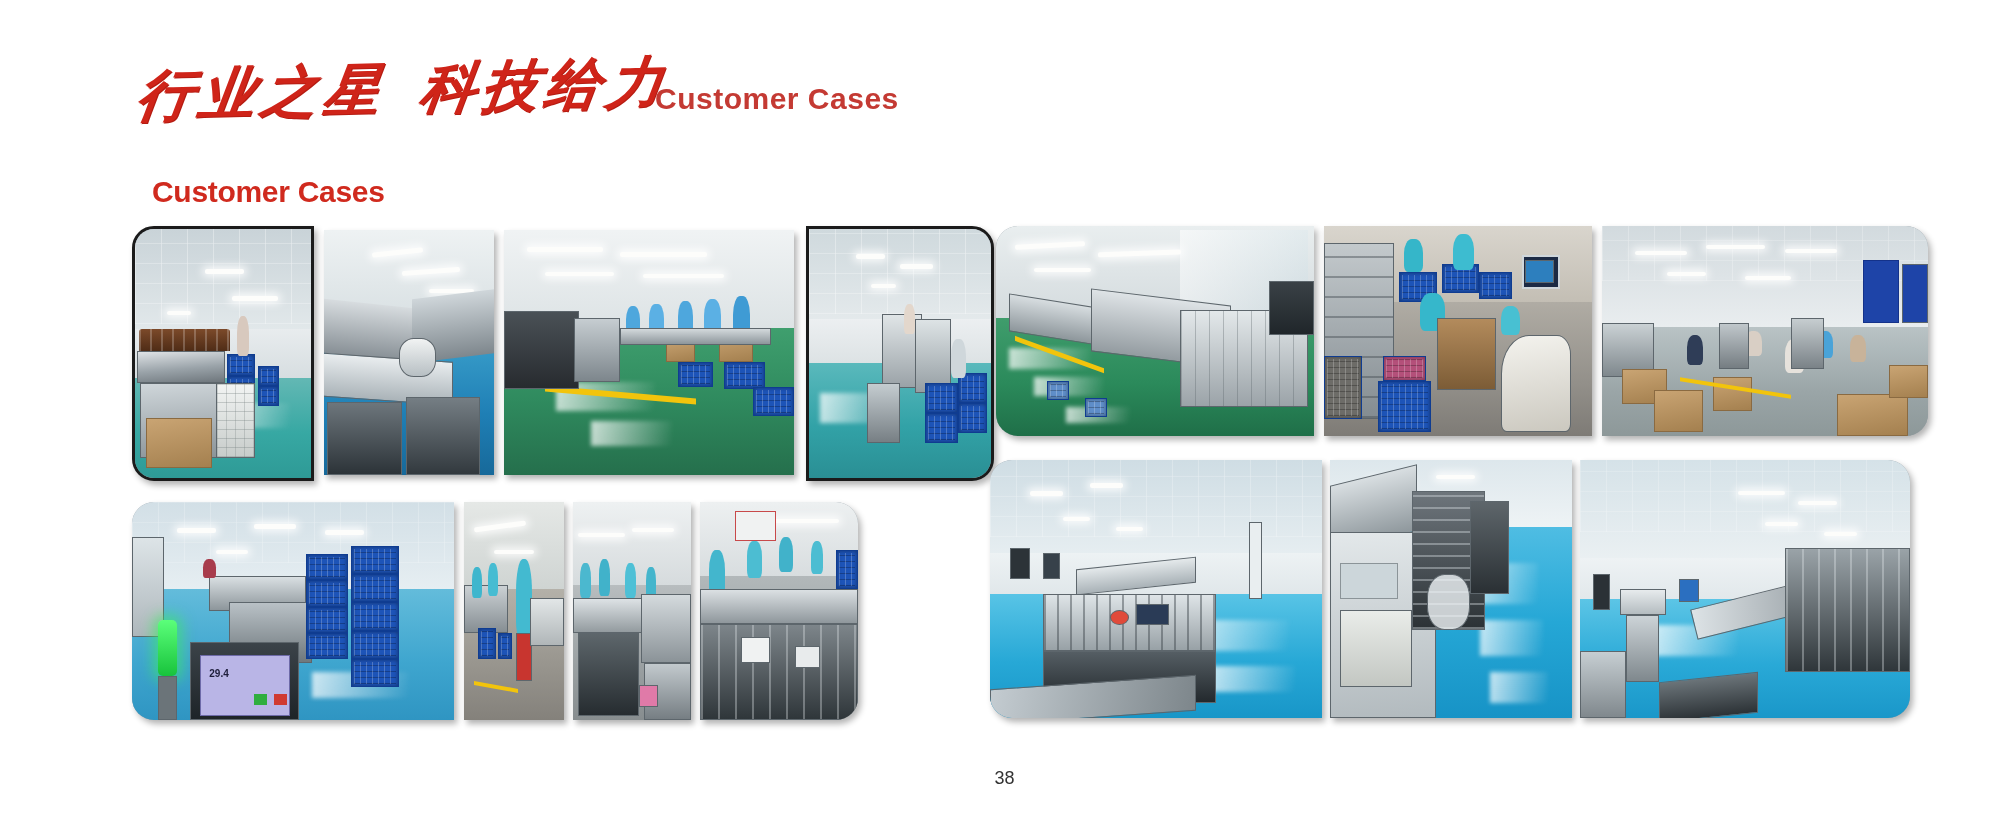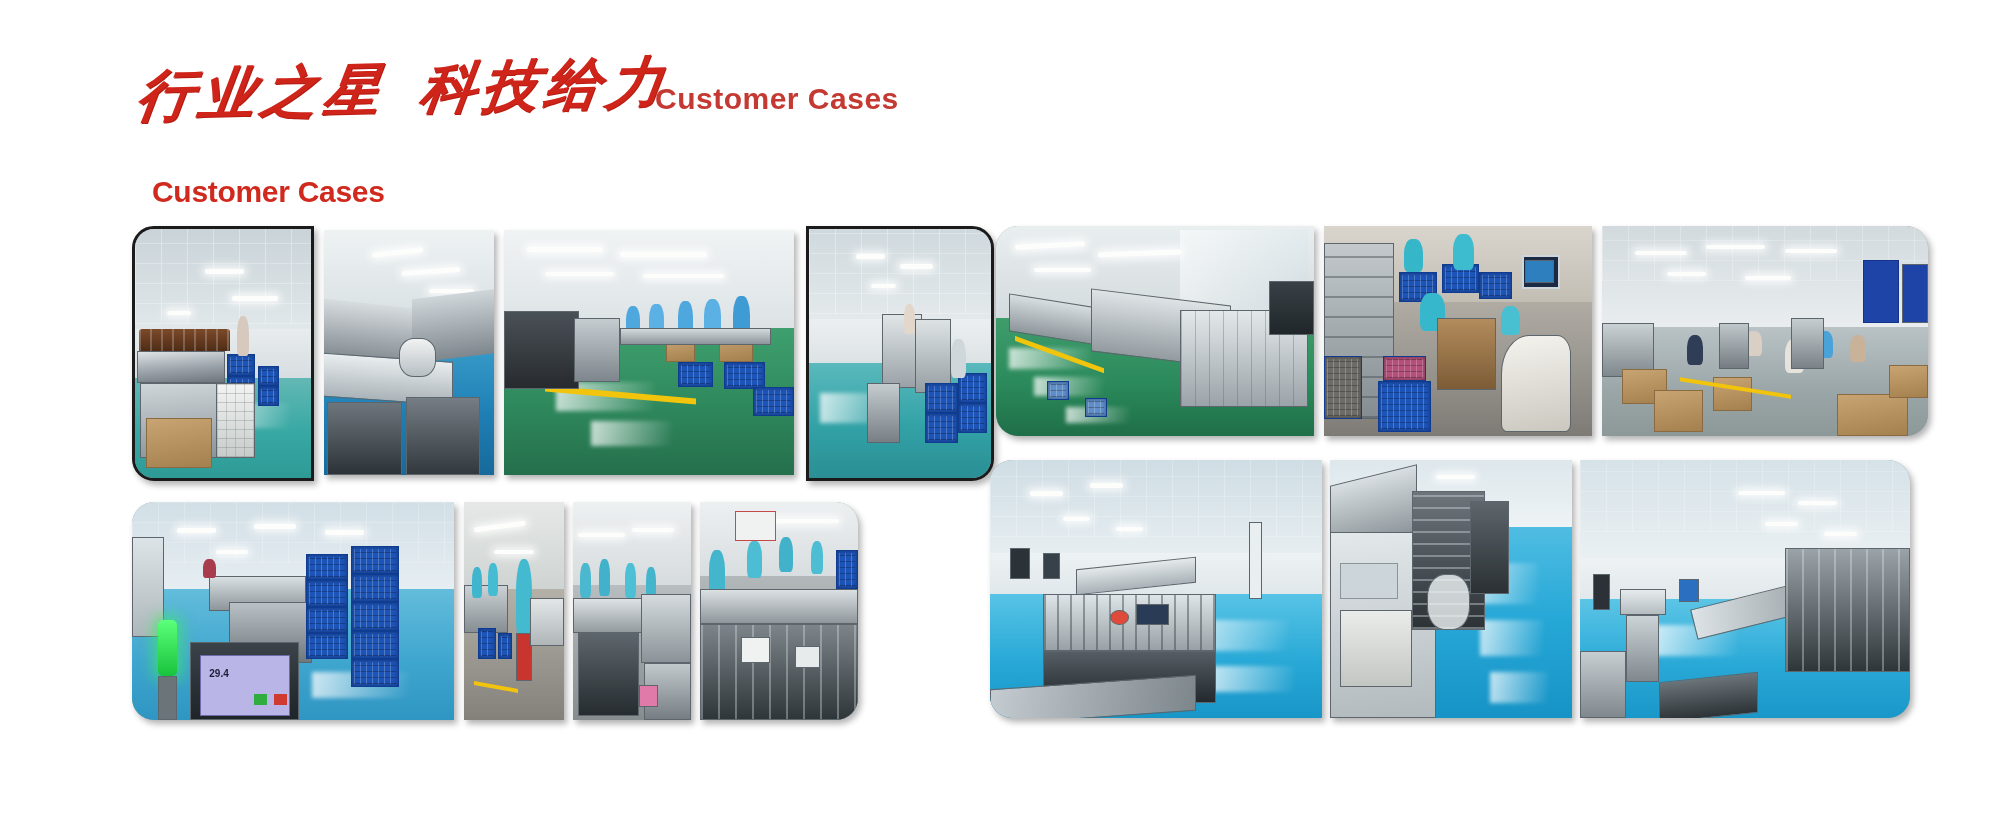--- a/index.html
+++ b/index.html
@@ -454,13 +454,14 @@
         <div class="mach" style="left:62%;top:34%;width:38%;height:48%;background:linear-gradient(180deg,#78818700,#2d3337);"></div>
         <div class="mach" style="left:62%;top:34%;width:38%;height:48%;background:linear-gradient(180deg,#9aa3a8,#2f363a);"></div>
         <div class="mach" style="left:62%;top:34%;width:38%;height:48%;background-image:
             repeating-linear-gradient(90deg,rgba(228,234,237,.35) 0 2px,transparent 2px 16px);"></div>
         <div class="mach" style="left:24%;top:84%;width:30%;height:16%;background:linear-gradient(180deg,#6b7479,#2c3236);transform:skewY(-6deg);"></div>
         <div class="mach" style="left:0;top:74%;width:14%;height:26%;background:linear-gradient(180deg,#c6ced2,#80888d);"></div>
       </div>
     </div>
   </div>
 
+  <div class="pagenum">38</div>
 </div>
 
 </body></html>

